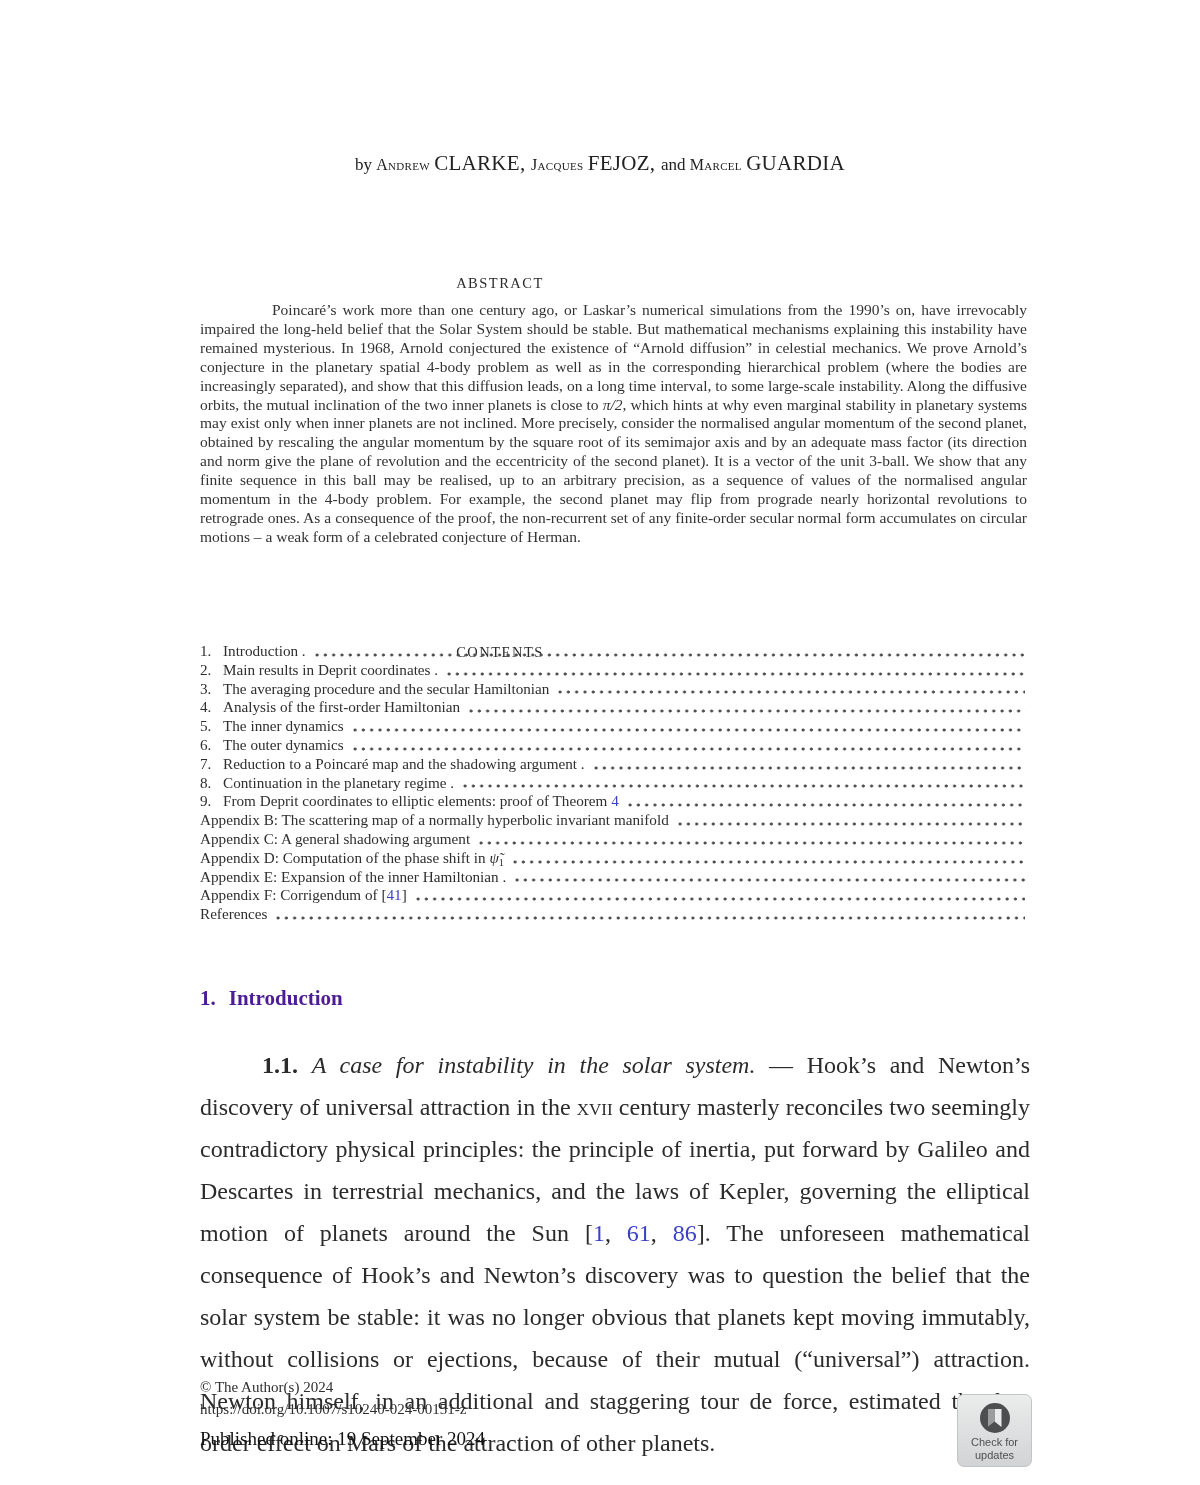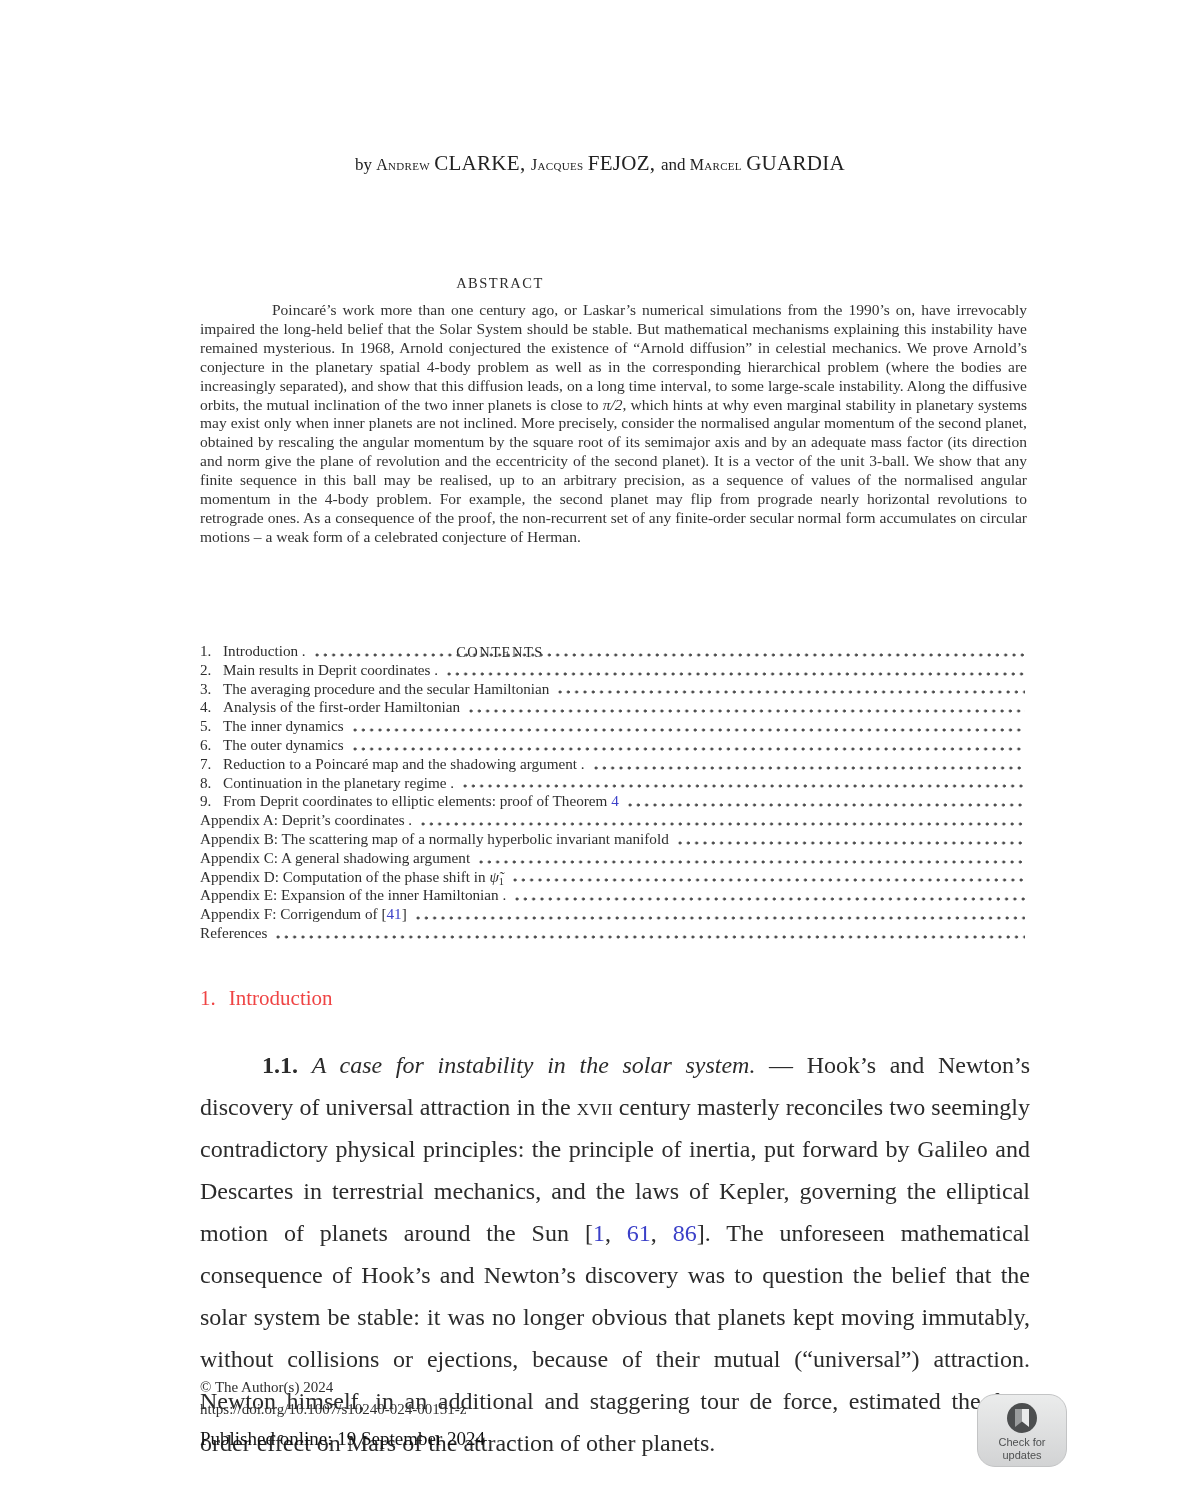--- a/index.html
+++ b/index.html
@@ -37,34 +37,34 @@
   .toc-row{display:flex;height:18.8px;line-height:18.8px;}
   .toc-num{display:inline-block;width:23px;flex:0 0 23px;}
   .toc-label{white-space:nowrap;}
   .leader{
     flex:1 1 auto;height:6px;align-self:flex-end;
     margin:0 2px 3px 9px;
     background-image:radial-gradient(circle at 2px 3px,#4c4c4c 1.25px,rgba(0,0,0,0) 1.8px);
     background-size:8.3px 6px;background-repeat:repeat-x;background-position:0 0;
   }
   
-  .section-head{position:absolute;top:986px;left:200px;font-size:21px;font-weight:normal;color:#ef4444;}
+  .section-head{position:absolute;top:986px;left:200px;font-size:21px;font-weight:bold;color:#4c1d95;}
   .section-head .sec-title{margin-left:13px;}
   .para{
     position:absolute;top:1044px;left:200px;width:830px;
     font-size:24px;line-height:42px;text-align:justify;text-indent:62px;
     color:#2b2b2b;hyphens:auto;-webkit-hyphens:auto;
   }
   
   .footer{position:absolute;left:200px;top:1377px;font-size:15px;line-height:21.5px;color:#2f2f2f;}
   .footer .published{margin-top:8px;color:#111;font-size:19px;}
   
   .badge{
-    position:absolute;left:977px;top:1394px;width:90px;height:73px;
-    border:1px solid #c3c4c5;border-radius:18px;
+    position:absolute;left:957px;top:1394px;width:75px;height:73px;
+    border:1px solid #c3c4c5;border-radius:7px;
     background:linear-gradient(#ebecec,#d2d3d4);
     text-align:center;box-sizing:border-box;cursor:pointer;
   }
   .badge-circle{position:relative;width:30px;height:30px;border-radius:50%;background:#4c4e4f;margin:8px auto 3px;}
   .badge-bookmark{
     position:absolute;left:8px;top:6px;width:14px;height:18px;
     background:linear-gradient(90deg,#9a9c9d 0 50%,#e9eaea 50% 100%);
     clip-path:polygon(0 0,100% 0,100% 100%,50% 70%,0 100%);
   }
   .badge-text{font-family:"Liberation Sans",sans-serif;font-size:11px;line-height:12.5px;color:#4e5051;}
@@ -122,24 +122,20 @@
         <span class="toc-num">8.</span>
         <span class="toc-label"><span>Continuation in the planetary regime .</span></span>
         <div class="leader"></div>
       </div>
       <div class="toc-row">
         <span class="toc-num">9.</span>
         <span class="toc-label"><span>From Deprit coordinates to elliptic elements: proof of Theorem </span><span class="link">4</span></span>
         <div class="leader"></div>
       </div>
       <div class="toc-row">
-        <span class="toc-label"><span>Appendix A: Deprit’s coordinates .</span></span>
-        <div class="leader"></div>
-      </div>
-      <div class="toc-row">
         <span class="toc-label"><span>Appendix B: The scattering map of a normally hyperbolic invariant manifold</span></span>
         <div class="leader"></div>
       </div>
       <div class="toc-row">
         <span class="toc-label"><span>Appendix C: A general shadowing argument</span></span>
         <div class="leader"></div>
       </div>
       <div class="toc-row">
         <span class="toc-label"><span>Appendix D: Computation of the phase shift in </span><span class="math">ψ̃</span><span class="sub">1</span></span>
         <div class="leader"></div>

